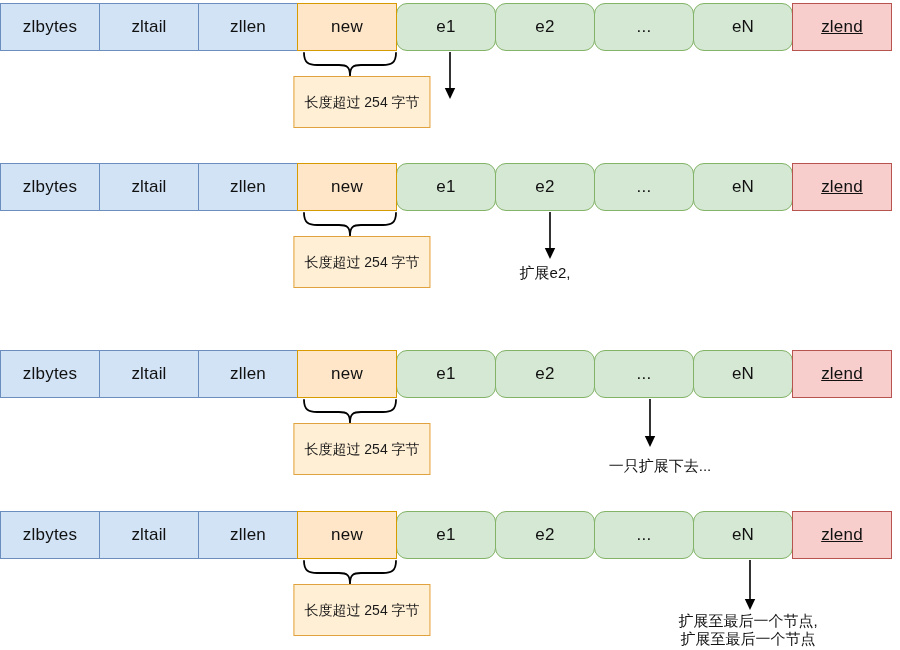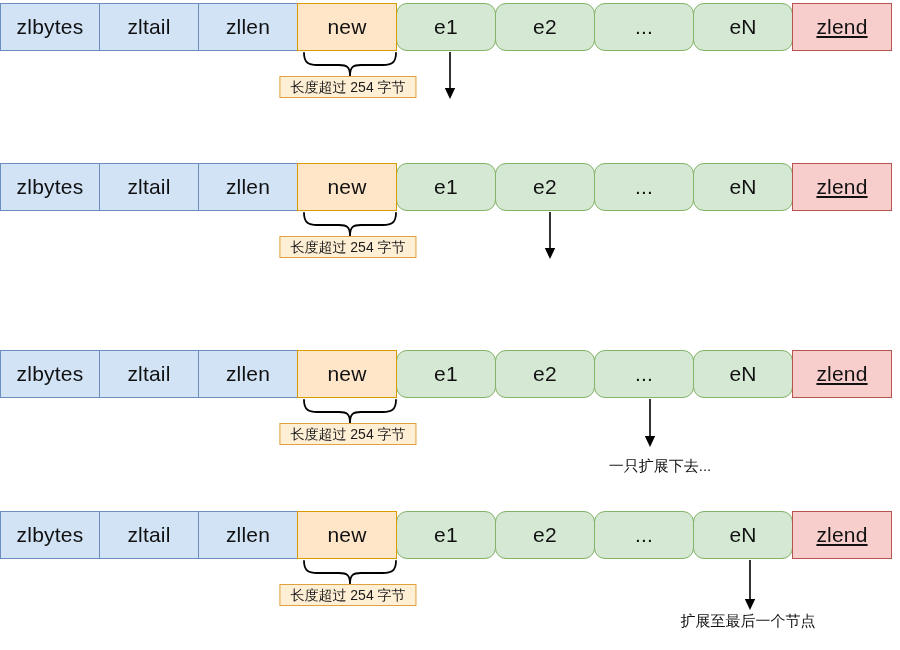--- a/index.html
+++ b/index.html
@@ -23,21 +23,21 @@
   }
   .cell {
     position: relative;
     box-sizing: border-box;
     width: 100px;
     height: 48px;
     border: 1px solid #999;
     display: flex;
     align-items: center;
     justify-content: center;
-    font-size: 21px;
+    font-size: 17px;
     color: #111111;
     letter-spacing: 0.2px;
   }
   .cell + .cell { margin-left: -1px; }
   .cell.blue   { background: var(--blue-fill);   border-color: var(--blue-stroke);   z-index: 1; }
   .cell.green  { background: var(--green-fill);  border-color: var(--green-stroke);  z-index: 1; border-radius: 11px; }
   .cell.orange { background: var(--orange-fill); border-color: var(--orange-stroke); z-index: 3; }
   .cell.red    { background: var(--red-fill);    border-color: var(--red-stroke);    z-index: 3; text-decoration: underline; }
   .brace-svg {
     position: absolute;
@@ -45,22 +45,23 @@
   }
   .note-box {
     position: absolute;
     transform: translateX(-50%);
     box-sizing: border-box;
     background: var(--note-fill);
     border: 1px solid var(--note-stroke);
     color: #1a1a1a;
     font-size: 14px;
     line-height: 20px;
-    padding: 0 10px;
+    padding: 15px 10px;
     white-space: nowrap;
+    margin-left: 14px;
   }
   .arrow-svg {
     position: absolute;
     overflow: visible;
   }
   .annotation {
     position: absolute;
     transform: translateX(-50%);
     text-align: center;
     font-size: 15px;
@@ -105,20 +106,21 @@
     </div>
     <svg class="brace-svg" width="100" height="26" style="left: 300px; top: 212px;">
       <path d="M4,1 C4,11 9,13 17,13 L39,13 C47,13 50,15 50,24 C50,15 53,13 61,13 L83,13 C91,13 96,11 96,1" fill="none" stroke="#000000" stroke-width="1.8" stroke-linecap="round"></path>
     </svg>
     <div class="note-box" style="left: 348px; top: 236px;">长度超过 254 字节</div>
     <svg class="arrow-svg" width="14" height="47" style="left: 543px; top: 212px;">
       <line x1="7" y1="0" x2="7" y2="37" stroke="#000000" stroke-width="1.6"></line>
       <polygon points="7,47 1.8,36 12.2,36" fill="#000000"></polygon>
     </svg>
     <div class="annotation" style="left: 545px; top: 264px;">
+      <div>扩展e2,</div>
     </div>
     <div class="zl-row" style="top: 350px;">
       <div class="cell blue">zlbytes</div>
       <div class="cell blue">zltail</div>
       <div class="cell blue">zllen</div>
       <div class="cell orange">new</div>
       <div class="cell green">e1</div>
       <div class="cell green">e2</div>
       <div class="cell green">...</div>
       <div class="cell green">eN</div>
@@ -148,15 +150,16 @@
     </div>
     <svg class="brace-svg" width="100" height="26" style="left: 300px; top: 560px;">
       <path d="M4,1 C4,11 9,13 17,13 L39,13 C47,13 50,15 50,24 C50,15 53,13 61,13 L83,13 C91,13 96,11 96,1" fill="none" stroke="#000000" stroke-width="1.8" stroke-linecap="round"></path>
     </svg>
     <div class="note-box" style="left: 348px; top: 584px;">长度超过 254 字节</div>
     <svg class="arrow-svg" width="14" height="50" style="left: 743px; top: 560px;">
       <line x1="7" y1="0" x2="7" y2="40" stroke="#000000" stroke-width="1.6"></line>
       <polygon points="7,50 1.8,39 12.2,39" fill="#000000"></polygon>
     </svg>
     <div class="annotation" style="left: 748px; top: 612px;">
+      <div>扩展至最后一个节点,</div>
       <div>扩展至最后一个节点</div>
     </div>
   </div>
 
 </body></html>

